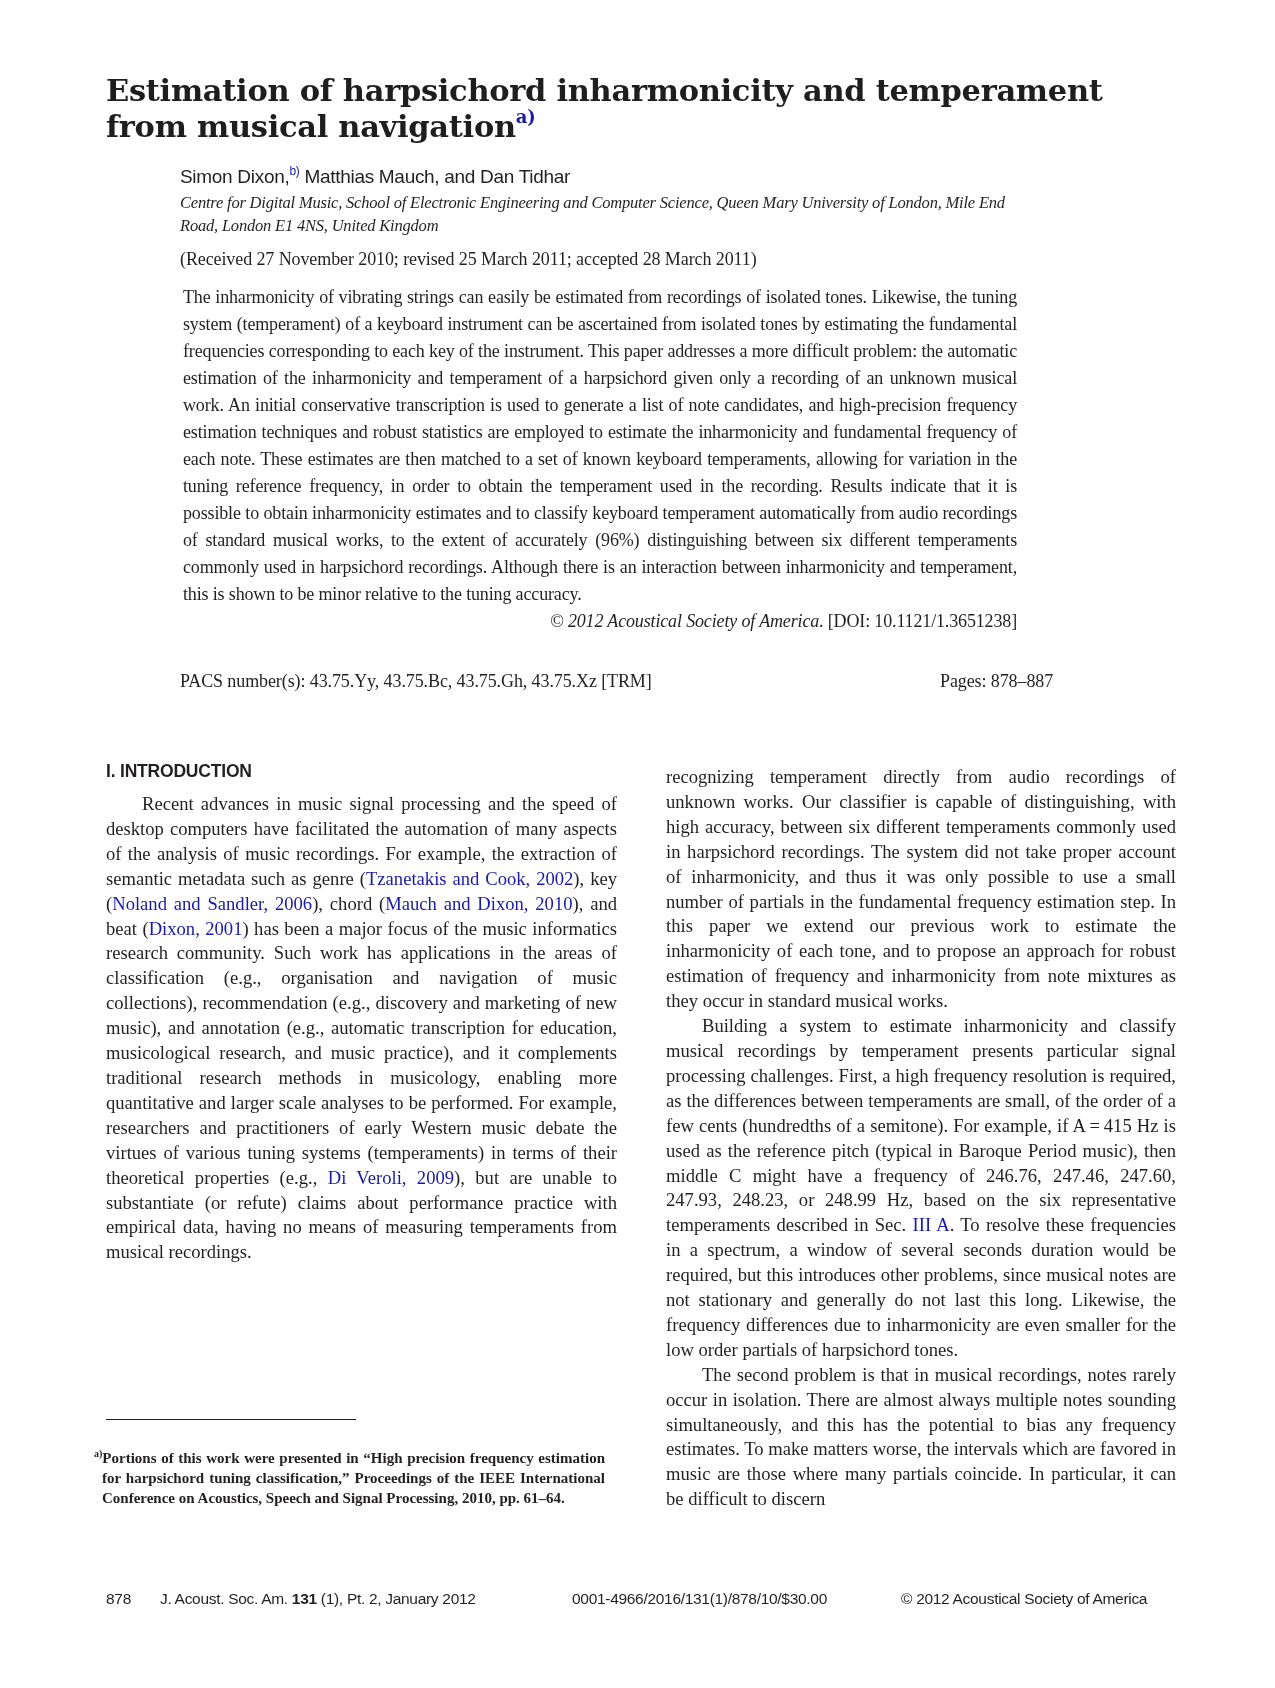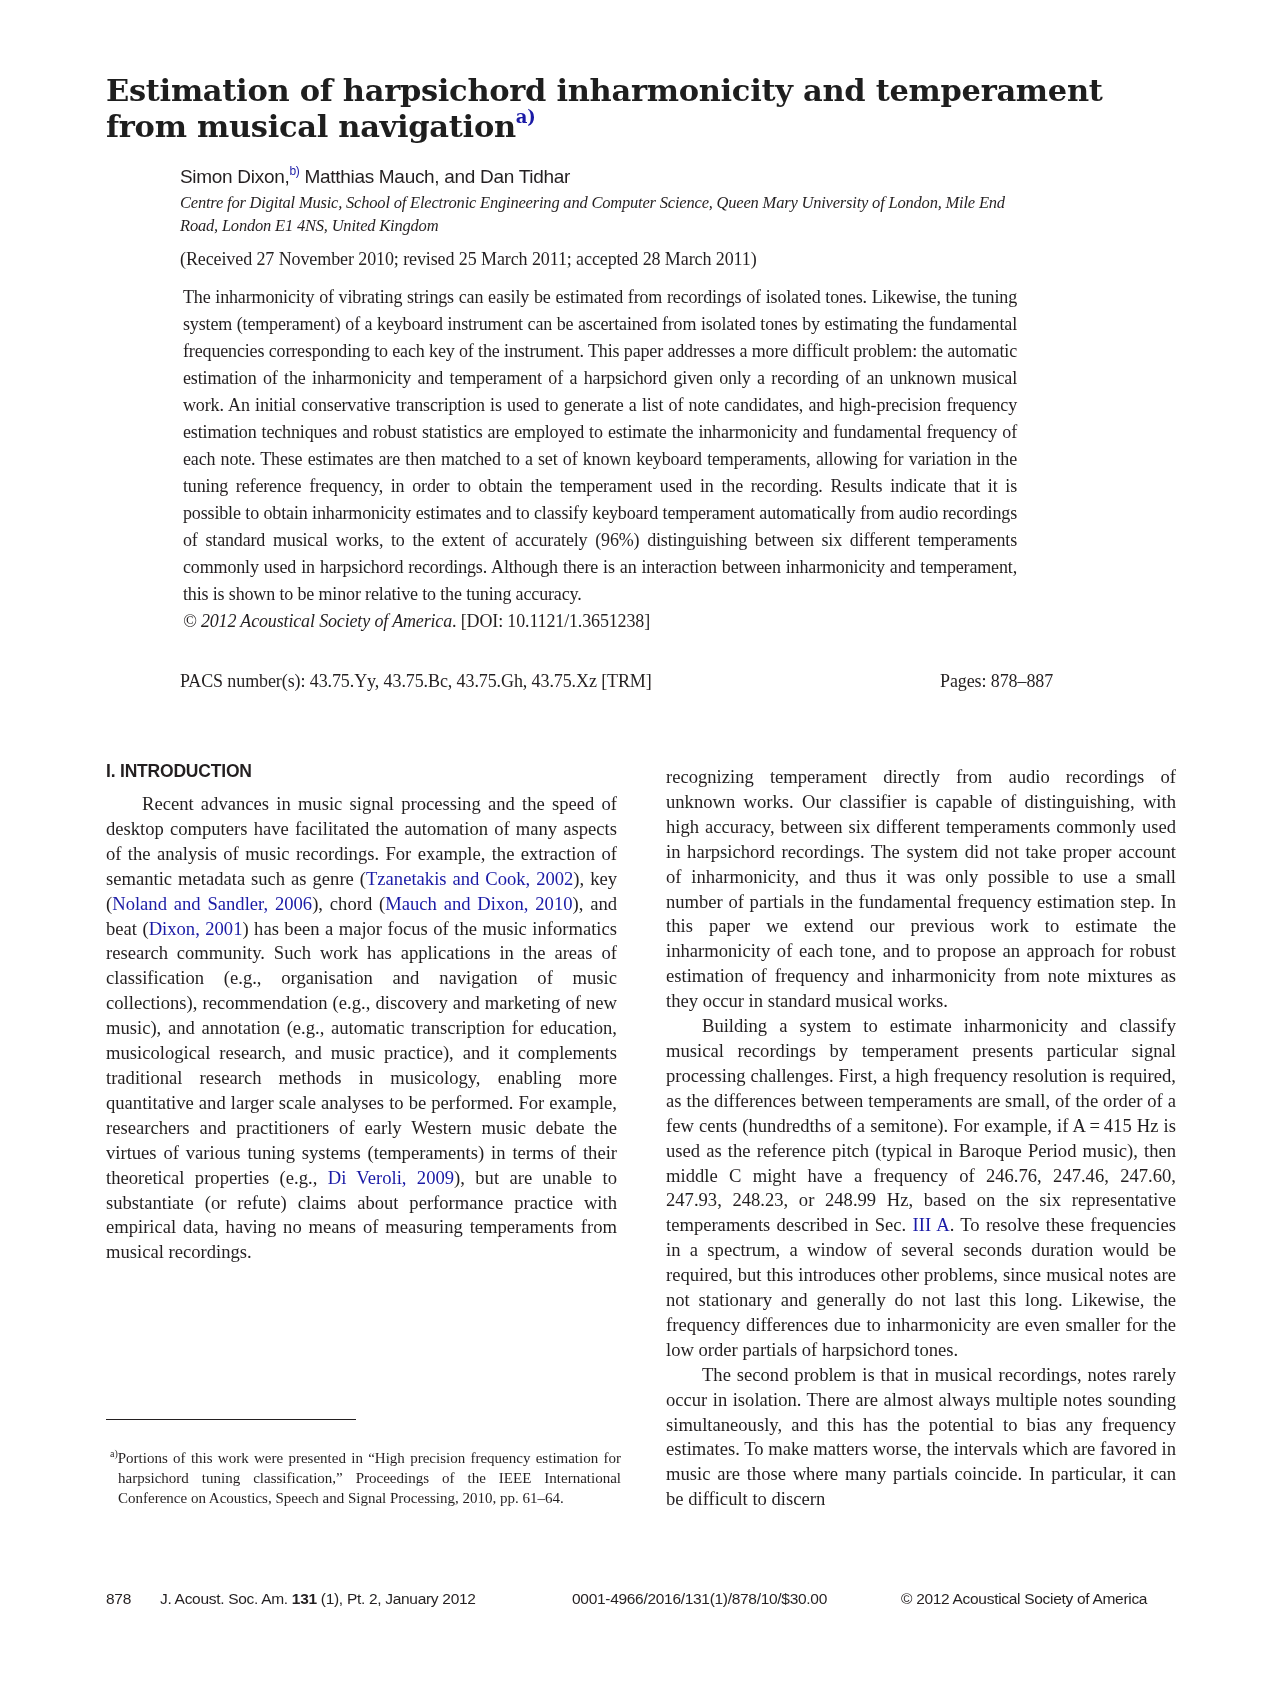--- a/index.html
+++ b/index.html
@@ -6,32 +6,32 @@
   body { width: 1275px; height: 1688px; position: relative; overflow: hidden; color: #231f20; font-family: "Liberation Serif", serif; }
   .abs { position: absolute; }
   a, .link { color: #1a1aa6; text-decoration: none; }
   #title { left: 106px; top: 72px; width: 1080px; font-family: "DejaVu Serif", serif; font-weight: bold; font-size: 30.5px; line-height: 36px; letter-spacing: -0.3px; color: #1e1e1e; }
   #title sup { font-size: 18px; color: #1a1aa6; vertical-align: 14px; line-height: 0; }
   #authors { left: 180px; top: 166px; font-family: "Liberation Sans", sans-serif; font-size: 19px; letter-spacing: -0.3px; }
   #authors sup { font-size: 12px; color: #1a1aa6; vertical-align: 8px; line-height: 0; }
   #affil { left: 180px; top: 191px; width: 850px; font-style: italic; font-size: 16.5px; line-height: 23px; letter-spacing: -0.2px; }
   #received { left: 180px; top: 249px; font-size: 18px; letter-spacing: -0.1px; }
   #abstract { left: 170px; top: 284px; width: 834px; font-size: 18px; line-height: 27px; text-align: justify; letter-spacing: -0.15px; margin-left: 13px; }
-  #abstract .copy { display: block; text-align: left; }
+  #abstract .copy { display: block; text-align: right; }
   #abstract .copy i { font-style: italic; }
   #pacs { left: 180px; top: 671px; font-size: 18px; letter-spacing: -0.1px; }
   #pages { left: 940px; top: 671px; font-size: 18px; letter-spacing: -0.1px; }
   #sec-heading { left: 106px; top: 761px; font-family: "Liberation Sans", sans-serif; font-weight: bold; font-size: 17.5px; letter-spacing: -0.2px; }
   .col { font-size: 18.6px; line-height: 24.9px; text-align: justify; hyphens: manual; }
   .col p { margin: 0; text-indent: 36px; }
   .col p.noindent { text-indent: 0; }
   #col-left { left: 106px; top: 792px; width: 511px; }
   #col-right { left: 655px; top: 765px; width: 510px; margin-left: 11px; }
   #fn-rule { left: 106px; top: 1419px; width: 250px; height: 0; border-top: 1px solid #231f20; }
-  #footnotes { left: 110px; top: 1448px; width: 511px; font-size: 15px; line-height: 20px; text-align: justify; }
+  #footnotes { left: 94px; top: 1448px; width: 511px; font-size: 15px; line-height: 20px; text-align: justify; font-weight: bold; }
   #footnotes .fn { padding-left: 8px; text-indent: -8px; margin: 0; }
   #footnotes sup { font-size: 10px; vertical-align: 6px; line-height: 0; }
   #footer { left: 106px; top: 1590px; width: 1060px; font-family: "Liberation Sans", sans-serif; font-size: 15.5px; letter-spacing: -0.3px; }
   #footer span { position: absolute; top: 0; white-space: nowrap; }
   #footer b { font-weight: bold; }
 </style>
 </head>
 <body>
 
 <div id="title" class="abs"><span>Estimation of harpsichord inharmonicity and temperament from musical navigation</span><sup><a href="#fn-a">a)</a></sup></div>

